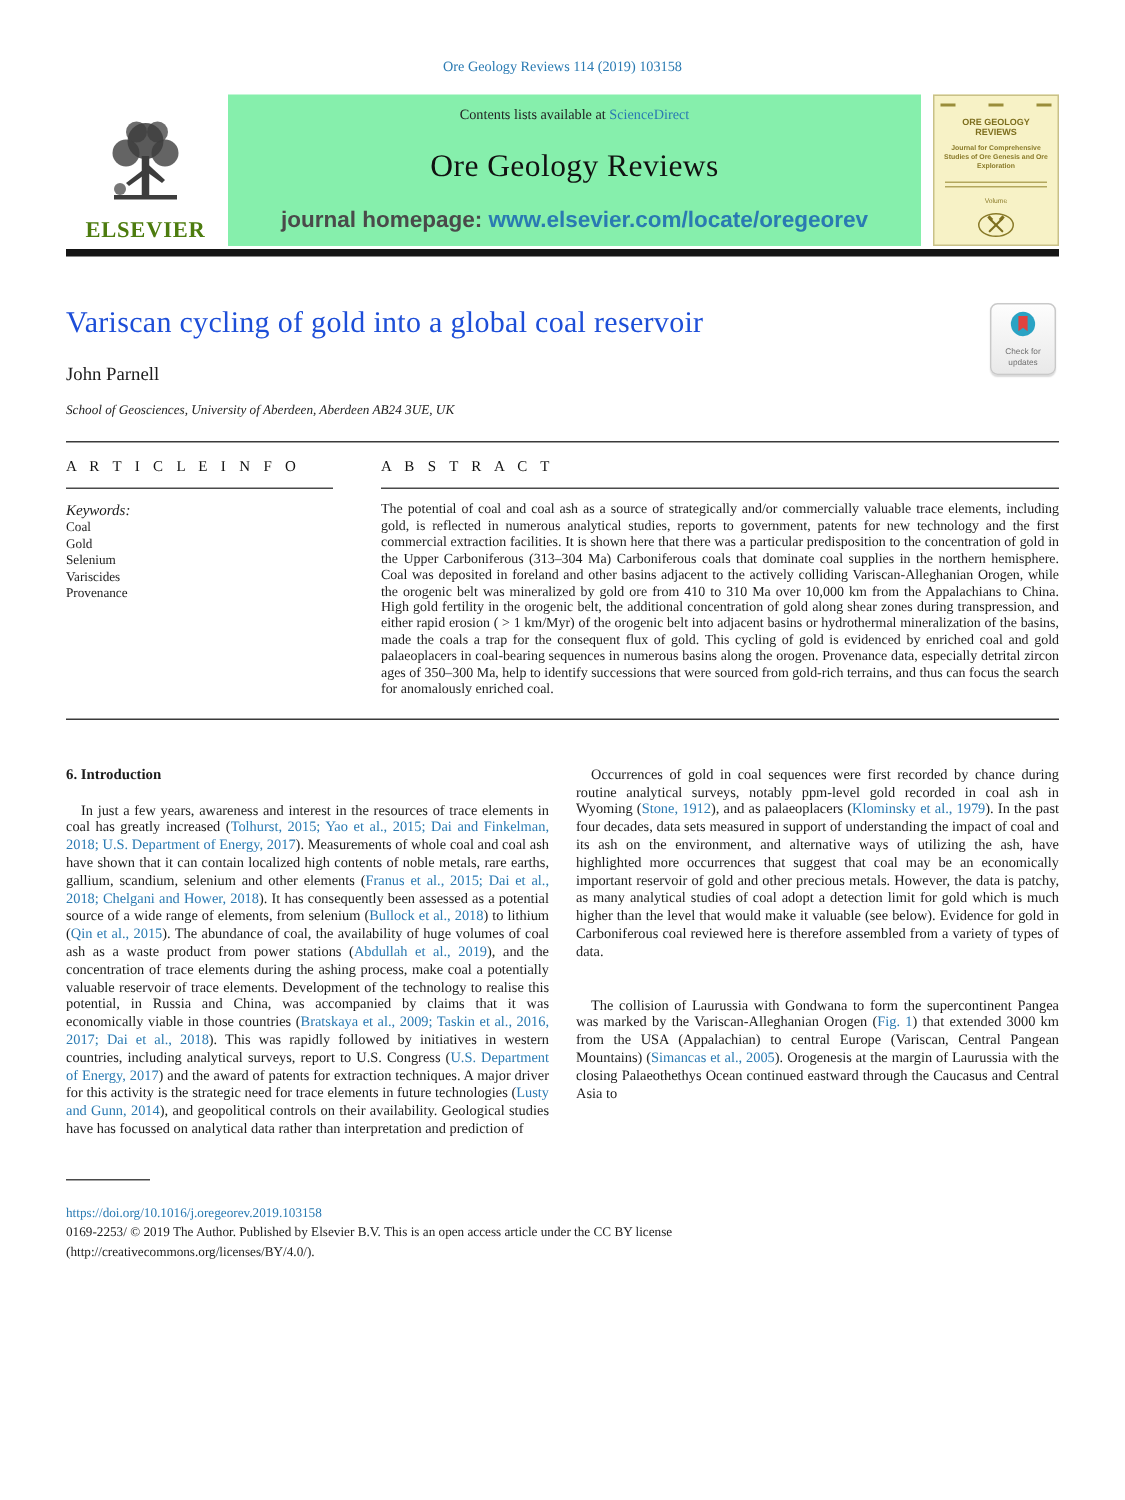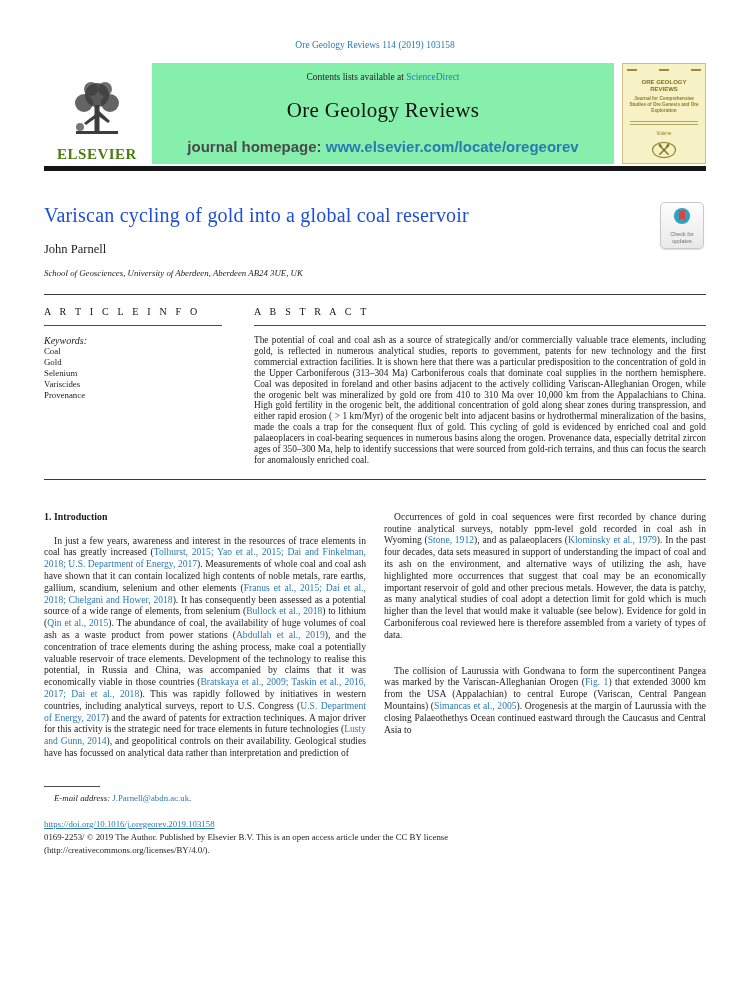--- a/index.html
+++ b/index.html
@@ -69,21 +69,21 @@
   .para.indent{text-indent:10px;}
   .sp-after-head{height:12px;}
   .sp-before-head{height:12px;}
 
   
   .footnote{margin-top:27px;font-size:8.8px;}
   .footnote-rule{width:56px;border:none;border-top:1px solid #4a4a4a;margin:0 0 6px;}
   .email-line{text-indent:10px;}
   .italic{font-style:italic;}
   .footer{margin-top:15px;font-size:8.8px;line-height:13.2px;}
-  .doi{display:block;text-decoration:underline;}
+  .doi{display:block;}
 </style>
 </head>
 <body>
 
 <div class="page">
 
   <div class="citation">Ore Geology Reviews 114 (2019) 103158</div>
 
   <div class="header-row">
     <div class="logo-box">
@@ -178,37 +178,34 @@
       <div class="col-heading">A B S T R A C T</div>
       <hr class="head-rule">
       <div class="abs-text">The potential of coal and coal ash as a source of strategically and/or commercially valuable trace elements, including gold, is reflected in numerous analytical studies, reports to government, patents for new technology and the first commercial extraction facilities. It is shown here that there was a particular predisposition to the concentration of gold in the Upper Carboniferous (313–304 Ma) Carboniferous coals that dominate coal supplies in the northern hemisphere. Coal was deposited in foreland and other basins adjacent to the actively colliding Variscan-Alleghanian Orogen, while the orogenic belt was mineralized by gold ore from 410 to 310 Ma over 10,000 km from the Appalachians to China. High gold fertility in the orogenic belt, the additional concentration of gold along shear zones during transpression, and either rapid erosion ( &gt; 1 km/Myr) of the orogenic belt into adjacent basins or hydrothermal mineralization of the basins, made the coals a trap for the consequent flux of gold. This cycling of gold is evidenced by enriched coal and gold palaeoplacers in coal-bearing sequences in numerous basins along the orogen. Provenance data, especially detrital zircon ages of 350–300 Ma, help to identify successions that were sourced from gold-rich terrains, and thus can focus the search for anomalously enriched coal.</div>
     </div>
   </div>
 
   <hr class="bottom-abs-rule">
 
   <div class="body-cols">
     <div class="col col-left">
-      <div class="sec-heading">1. Introduction</div>
+      <div class="sec-heading">6. Introduction</div>
       <div class="sp-after-head"></div>
       <p class="para indent"><span>In just a few years, awareness and interest in the resources of trace elements in coal has greatly increased (</span><span class="tlink">Tolhurst, 2015; Yao et al., 2015; Dai and Finkelman, 2018; U.S. Department of Energy, 2017</span><span>). Measurements of whole coal and coal ash have shown that it can contain localized high contents of noble metals, rare earths, gallium, scandium, selenium and other elements (</span><span class="tlink">Franus et al., 2015; Dai et al., 2018; Chelgani and Hower, 2018</span><span>). It has consequently been assessed as a potential source of a wide range of elements, from selenium (</span><span class="tlink">Bullock et al., 2018</span><span>) to lithium (</span><span class="tlink">Qin et al., 2015</span><span>). The abundance of coal, the availability of huge volumes of coal ash as a waste product from power stations (</span><span class="tlink">Abdullah et al., 2019</span><span>), and the concentration of trace elements during the ashing process, make coal a potentially valuable reservoir of trace elements. Development of the technology to realise this potential, in Russia and China, was accompanied by claims that it was economically viable in those countries (</span><span class="tlink">Bratskaya et al., 2009; Taskin et al., 2016, 2017; Dai et al., 2018</span><span>). This was rapidly followed by initiatives in western countries, including analytical surveys, report to U.S. Congress (</span><span class="tlink">U.S. Department of Energy, 2017</span><span>) and the award of patents for extraction techniques. A major driver for this activity is the strategic need for trace elements in future technologies (</span><span class="tlink">Lusty and Gunn, 2014</span><span>), and geopolitical controls on their availability. Geological studies have has focussed on analytical data rather than interpretation and prediction of</span></p>
     </div>
     <div class="col">
       <p class="para indent"><span>Occurrences of gold in coal sequences were first recorded by chance during routine analytical surveys, notably ppm-level gold recorded in coal ash in Wyoming (</span><span class="tlink">Stone, 1912</span><span>), and as palaeoplacers (</span><span class="tlink">Klominsky et al., 1979</span><span>). In the past four decades, data sets measured in support of understanding the impact of coal and its ash on the environment, and alternative ways of utilizing the ash, have highlighted more occurrences that suggest that coal may be an economically important reservoir of gold and other precious metals. However, the data is patchy, as many analytical studies of coal adopt a detection limit for gold which is much higher than the level that would make it valuable (see below). Evidence for gold in Carboniferous coal reviewed here is therefore assembled from a variety of types of data.</span></p>
       <div class="sp-before-head"></div>
       <div class="sp-after-head"></div>
       <p class="para indent"><span>The collision of Laurussia with Gondwana to form the supercontinent Pangea was marked by the Variscan-Alleghanian Orogen (</span><span class="tlink">Fig. 1</span><span>) that extended 3000 km from the USA (Appalachian) to central Europe (Variscan, Central Pangean Mountains) (</span><span class="tlink">Simancas et al., 2005</span><span>). Orogenesis at the margin of Laurussia with the closing Palaeothethys Ocean continued eastward through the Caucasus and Central Asia to</span></p>
     </div>
   </div>
 
   <div class="footnote">
     <hr class="footnote-rule">
-    <div class="email-line">
-      <span class="italic">E-mail address: </span><span class="tlink">J.Parnell@abdn.ac.uk</span><span>.</span>
-    </div>
   </div>
 
   <div class="footer">
     <span class="doi tlink">https://doi.org/10.1016/j.oregeorev.2019.103158</span>
     <div>0169-2253/ © 2019 The Author. Published by Elsevier B.V. This is an open access article under the CC BY license</div>
     <div>(http://creativecommons.org/licenses/BY/4.0/).</div>
   </div>
 
 </div>
 

